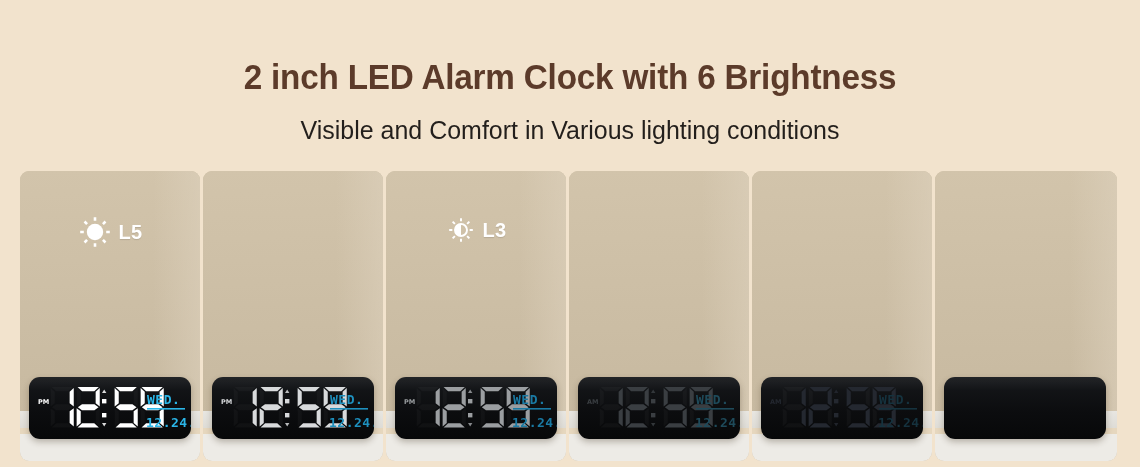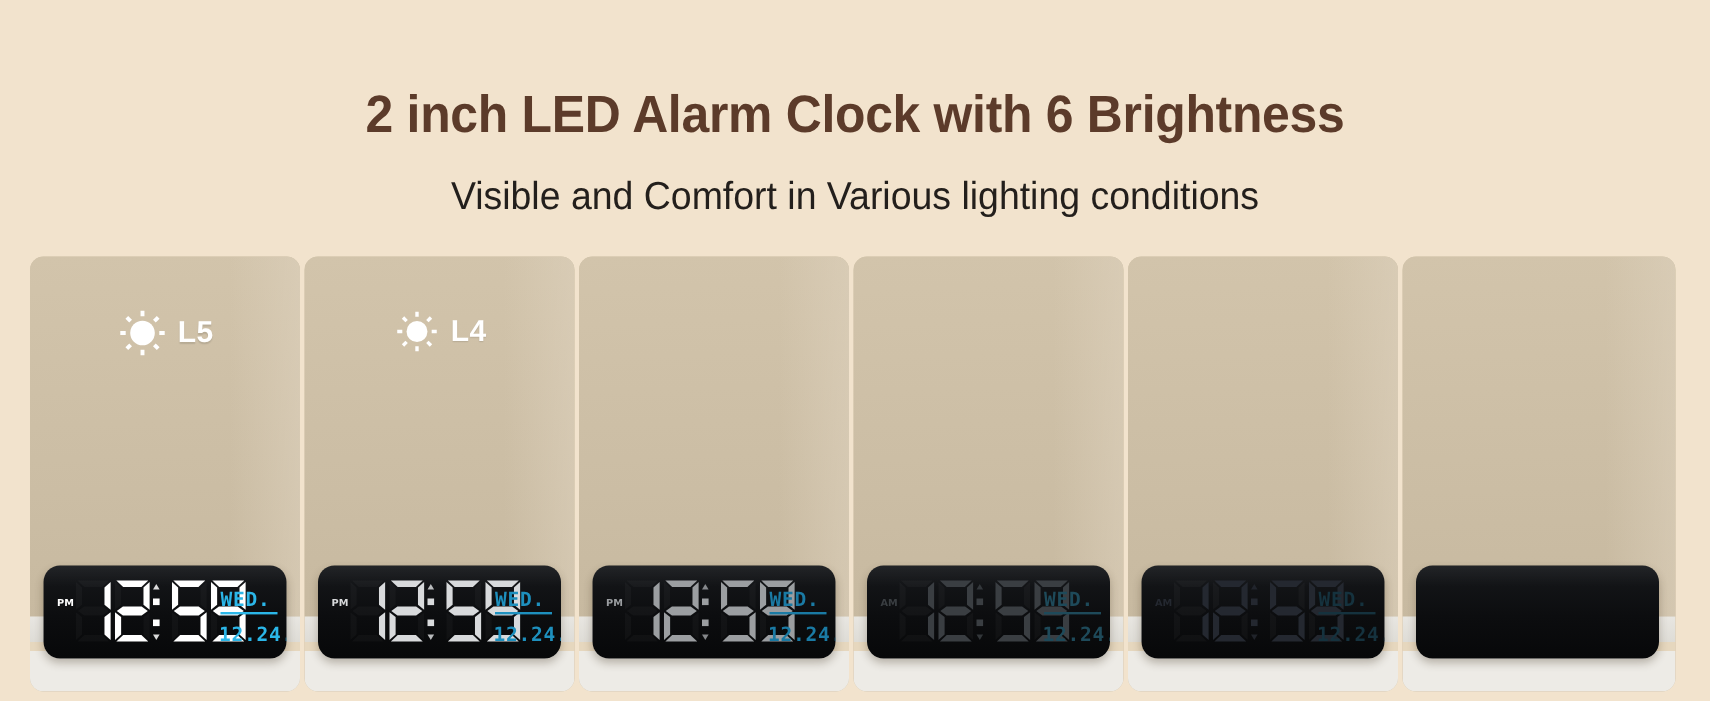--- a/index.html
+++ b/index.html
@@ -66,21 +66,21 @@
     position:absolute;left:0;top:257px;width:100%;height:6px;
     background:#E6D7BE;
   }
   .floor{
     position:absolute;left:0;top:263px;width:100%;height:27px;
     background:#EDEBE6;
   }
 
   
   .lvl{
-    position:absolute;top:34px;left:0;width:100%;
+    position:absolute;top:44px;left:0;width:100%;
     display:flex;align-items:center;justify-content:center;
     gap:7px;
   }
   .lvl svg{display:block;}
   .lvl-label{
     color:#FFFFFF;font-size:20px;font-weight:bold;
     letter-spacing:0.3px;line-height:1;
     text-shadow:0 1px 1px rgba(0,0,0,.12);
   }
 
@@ -173,36 +173,20 @@
               <text x="117" y="50" fill="#2BB6E8" font-family="&quot;DejaVu Sans Mono&quot;,monospace" font-size="13" font-weight="bold" letter-spacing="0.5">12.24.</text>
             </svg>
           </div>
         </div>
       </div>
       <div class="panel">
         <div class="wall"></div>
         <div class="desk"></div>
         <div class="desk-edge"></div>
         <div class="floor"></div>
-        <div class="lvl">
-          <span>
-            <svg width="32" height="32" viewBox="0 0 34 34">
-              <line x1="27.40" y1="17.00" x2="31.00" y2="17.00" stroke="#FFFFFF" stroke-width="2.4" stroke-linecap="butt"></line>
-              <line x1="24.35" y1="24.35" x2="26.90" y2="26.90" stroke="#FFFFFF" stroke-width="2.4" stroke-linecap="butt"></line>
-              <line x1="17.00" y1="27.40" x2="17.00" y2="31.00" stroke="#FFFFFF" stroke-width="2.4" stroke-linecap="butt"></line>
-              <line x1="9.65" y1="24.35" x2="7.10" y2="26.90" stroke="#FFFFFF" stroke-width="2.4" stroke-linecap="butt"></line>
-              <line x1="6.60" y1="17.00" x2="3.00" y2="17.00" stroke="#FFFFFF" stroke-width="2.4" stroke-linecap="butt"></line>
-              <line x1="9.65" y1="9.65" x2="7.10" y2="7.10" stroke="#FFFFFF" stroke-width="2.4" stroke-linecap="butt"></line>
-              <line x1="17.00" y1="6.60" x2="17.00" y2="3.00" stroke="#FFFFFF" stroke-width="2.4" stroke-linecap="butt"></line>
-              <line x1="24.35" y1="9.65" x2="26.90" y2="7.10" stroke="#FFFFFF" stroke-width="2.4" stroke-linecap="butt"></line>
-              <circle cx="17" cy="17" r="7.4" fill="#FFFFFF"></circle>
-            </svg>
-          </span>
-          <span class="lvl-label">L4</span>
-        </div>
         <div class="clock">
           <div class="screen">
             <svg viewBox="0 0 162 62" preserveAspectRatio="none">
               <text x="9" y="27" fill="#D8DADC" font-family="&quot;DejaVu Sans&quot;,sans-serif" font-size="6.5" font-weight="bold">PM</text>
               <polygon points="22.56,10.00 43.84,10.00 39.28,14.35 27.12,14.35" fill="rgba(255,255,255,0.030)"></polygon>
               <polygon points="44.75,11.02 44.75,29.43 40.65,26.24 40.65,14.64" fill="#D8DADC"></polygon>
               <polygon points="44.75,31.17 44.75,49.59 40.65,45.96 40.65,34.36" fill="#D8DADC"></polygon>
               <polygon points="22.56,50.60 43.84,50.60 39.28,46.25 27.12,46.25" fill="rgba(255,255,255,0.030)"></polygon>
               <polygon points="21.65,31.17 21.65,49.59 25.75,45.96 25.75,34.36" fill="rgba(255,255,255,0.030)"></polygon>
               <polygon points="21.65,11.02 21.65,29.43 25.75,26.24 25.75,14.64" fill="rgba(255,255,255,0.030)"></polygon>
@@ -237,20 +221,37 @@
               <text x="117" y="50" fill="#1E90BE" font-family="&quot;DejaVu Sans Mono&quot;,monospace" font-size="13" font-weight="bold" letter-spacing="0.5">12.24.</text>
             </svg>
           </div>
         </div>
       </div>
       <div class="panel">
         <div class="wall"></div>
         <div class="desk"></div>
         <div class="desk-edge"></div>
         <div class="floor"></div>
+        <div class="lvl">
+          <span>
+            <svg width="30" height="30" viewBox="0 0 34 34">
+              <line x1="26.80" y1="17.00" x2="30.40" y2="17.00" stroke="#FFFFFF" stroke-width="2.2" stroke-linecap="butt"></line>
+              <line x1="23.93" y1="23.93" x2="26.48" y2="26.48" stroke="#FFFFFF" stroke-width="2.2" stroke-linecap="butt"></line>
+              <line x1="17.00" y1="26.80" x2="17.00" y2="30.40" stroke="#FFFFFF" stroke-width="2.2" stroke-linecap="butt"></line>
+              <line x1="10.07" y1="23.93" x2="7.52" y2="26.48" stroke="#FFFFFF" stroke-width="2.2" stroke-linecap="butt"></line>
+              <line x1="7.20" y1="17.00" x2="3.60" y2="17.00" stroke="#FFFFFF" stroke-width="2.2" stroke-linecap="butt"></line>
+              <line x1="10.07" y1="10.07" x2="7.52" y2="7.52" stroke="#FFFFFF" stroke-width="2.2" stroke-linecap="butt"></line>
+              <line x1="17.00" y1="7.20" x2="17.00" y2="3.60" stroke="#FFFFFF" stroke-width="2.2" stroke-linecap="butt"></line>
+              <line x1="23.93" y1="10.07" x2="26.48" y2="7.52" stroke="#FFFFFF" stroke-width="2.2" stroke-linecap="butt"></line>
+              <circle cx="17" cy="17" r="6.8" fill="none" stroke="#FFFFFF" stroke-width="2.2"></circle>
+              <path d="M 17 10.2 A 6.8 6.8 0 0 0 17 23.8 Z" fill="#FFFFFF"></path>
+            </svg>
+          </span>
+          <span class="lvl-label">L3</span>
+        </div>
         <div class="clock">
           <div class="screen">
             <svg viewBox="0 0 162 62" preserveAspectRatio="none">
               <text x="9" y="27" fill="#9B9EA1" font-family="&quot;DejaVu Sans&quot;,sans-serif" font-size="6.5" font-weight="bold">PM</text>
               <polygon points="22.56,10.00 43.84,10.00 39.28,14.35 27.12,14.35" fill="rgba(255,255,255,0.030)"></polygon>
               <polygon points="44.75,11.02 44.75,29.43 40.65,26.24 40.65,14.64" fill="#9B9EA1"></polygon>
               <polygon points="44.75,31.17 44.75,49.59 40.65,45.96 40.65,34.36" fill="#9B9EA1"></polygon>
               <polygon points="22.56,50.60 43.84,50.60 39.28,46.25 27.12,46.25" fill="rgba(255,255,255,0.030)"></polygon>
               <polygon points="21.65,31.17 21.65,49.59 25.75,45.96 25.75,34.36" fill="rgba(255,255,255,0.030)"></polygon>
               <polygon points="21.65,11.02 21.65,29.43 25.75,26.24 25.75,14.64" fill="rgba(255,255,255,0.030)"></polygon>

